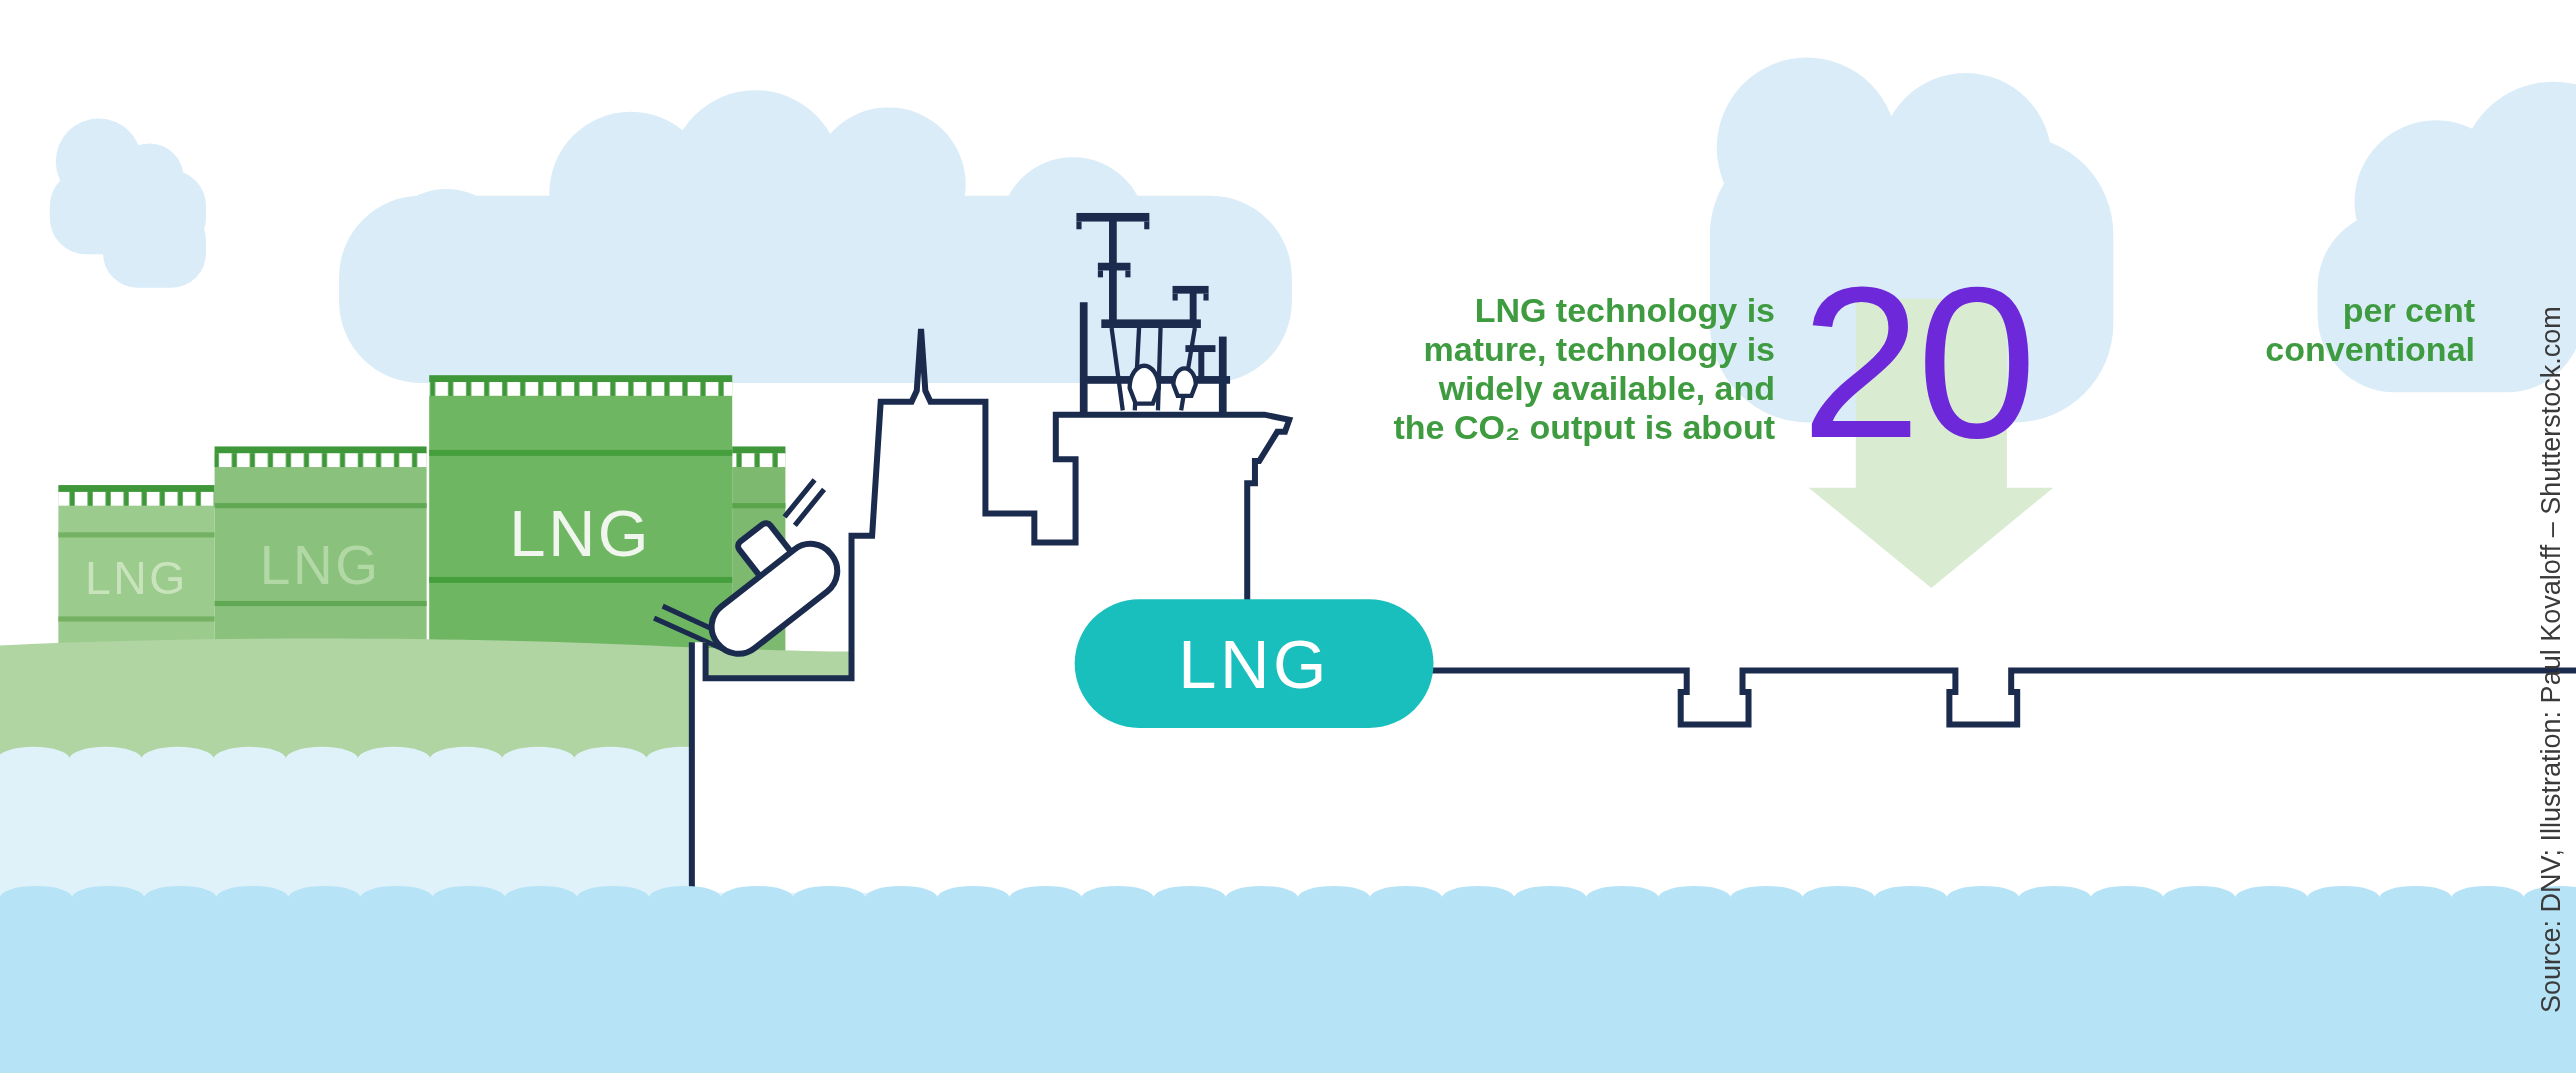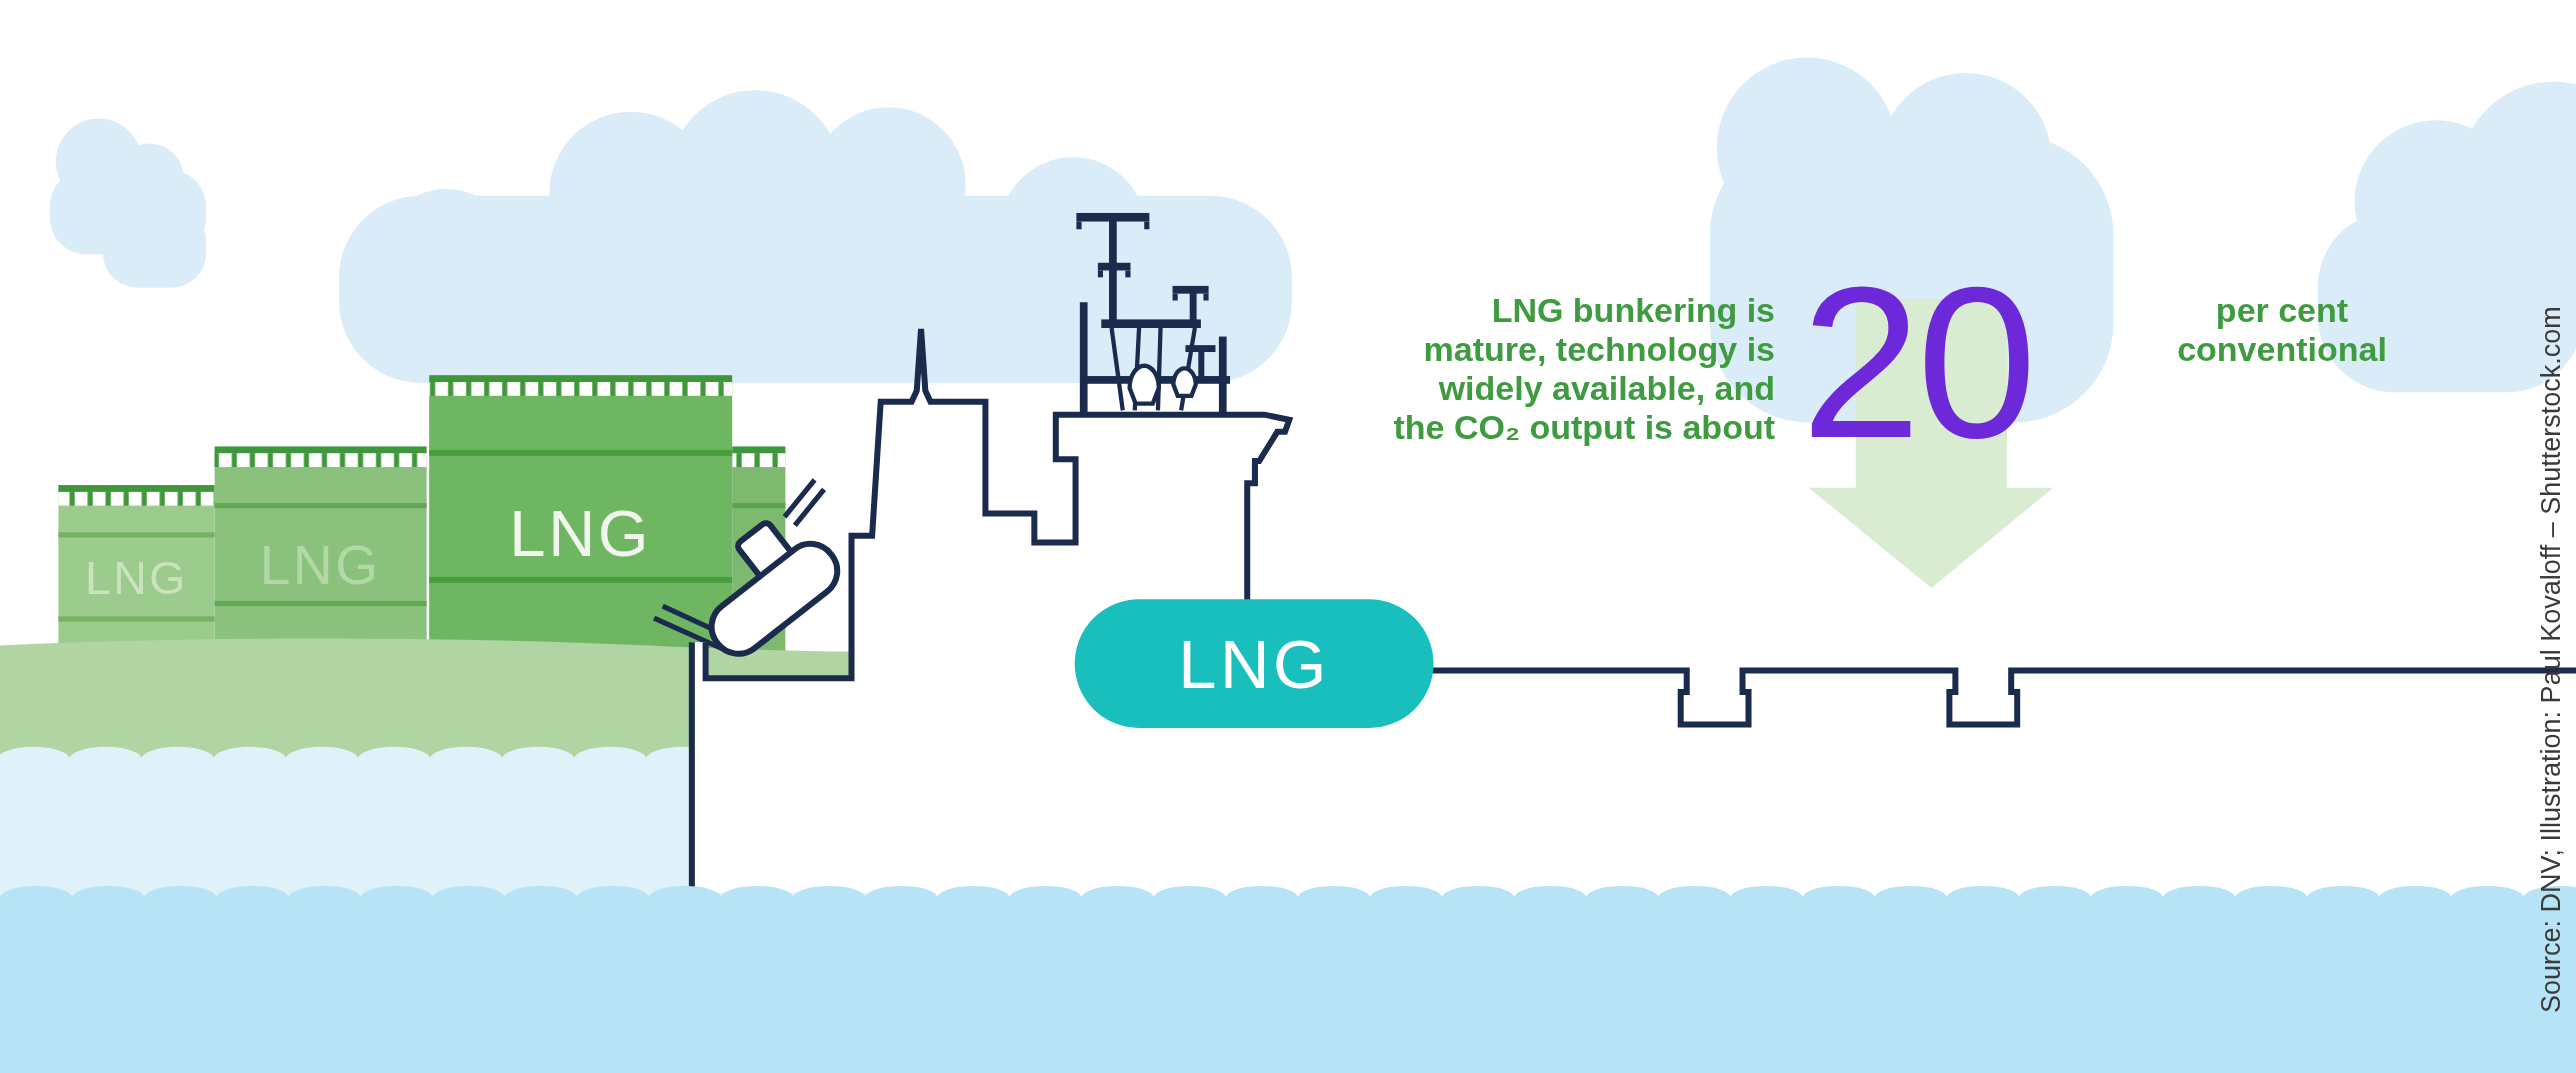--- a/index.html
+++ b/index.html
@@ -3,21 +3,21 @@
 <meta charset="utf-8">
 <style>
   html,body{margin:0;padding:0;background:#ffffff;}
   #canvas{position:relative;width:2576px;height:1074px;background:#ffffff;overflow:hidden;
           font-family:"Liberation Sans",sans-serif;}
   #scene{position:absolute;left:0;top:0;width:2576px;height:1074px;}
   .txt{position:absolute;margin:0;}
   .green-block{font-weight:700;font-size:34px;line-height:39px;color:#3f9b3f;}
   .green-block div{white-space:nowrap;}
   #left-copy{left:1339px;top:291px;width:436px;text-align:right;}
-  #right-copy{left:2089px;top:291px;width:386px;text-align:center;}
+  #right-copy{left:2089px;top:291px;width:386px;text-align:right;}
   #big-stat{left:1801px;top:254px;width:258px;font-size:216px;line-height:216px;
             font-weight:400;color:#6d28d9;letter-spacing:-4.3px;}
   #source-credit{left:2535px;top:1013px;transform:rotate(-90deg);transform-origin:0 0;
                  width:841px;font-size:27px;line-height:32px;color:#3a3a3a;white-space:nowrap;}
   
   text{font-family:"Liberation Sans",sans-serif;}
   .tank-label{letter-spacing:3px;}
   .t1{font-size:54px;fill:#c9e3bd;}
   .t2{font-size:64px;fill:#b2d8a6;}
   .t3{font-size:76px;fill:#f0f6ee;}
@@ -174,21 +174,21 @@
       <polygon points="2107,568 2392,568 2250,685"></polygon>
     </g>
 
     <g>
       <rect x="1252" y="698" width="418" height="150" rx="75" fill="#19bfbd"></rect>
       <text class="tteal" x="1461" y="802" text-anchor="middle">LNG</text>
     </g>
   </svg>
 
   <div class="txt green-block" id="left-copy">
-    <div>LNG bunkering is</div>
+    <div>LNG technology is</div>
     <div>mature, technology is</div>
     <div>widely available, and</div>
     <div>the CO₂ output is about</div>
   </div>
 
   <div class="txt" id="big-stat">20</div>
 
   <div class="txt green-block" id="right-copy">
     <div>per cent</div>
     <div>conventional</div>

